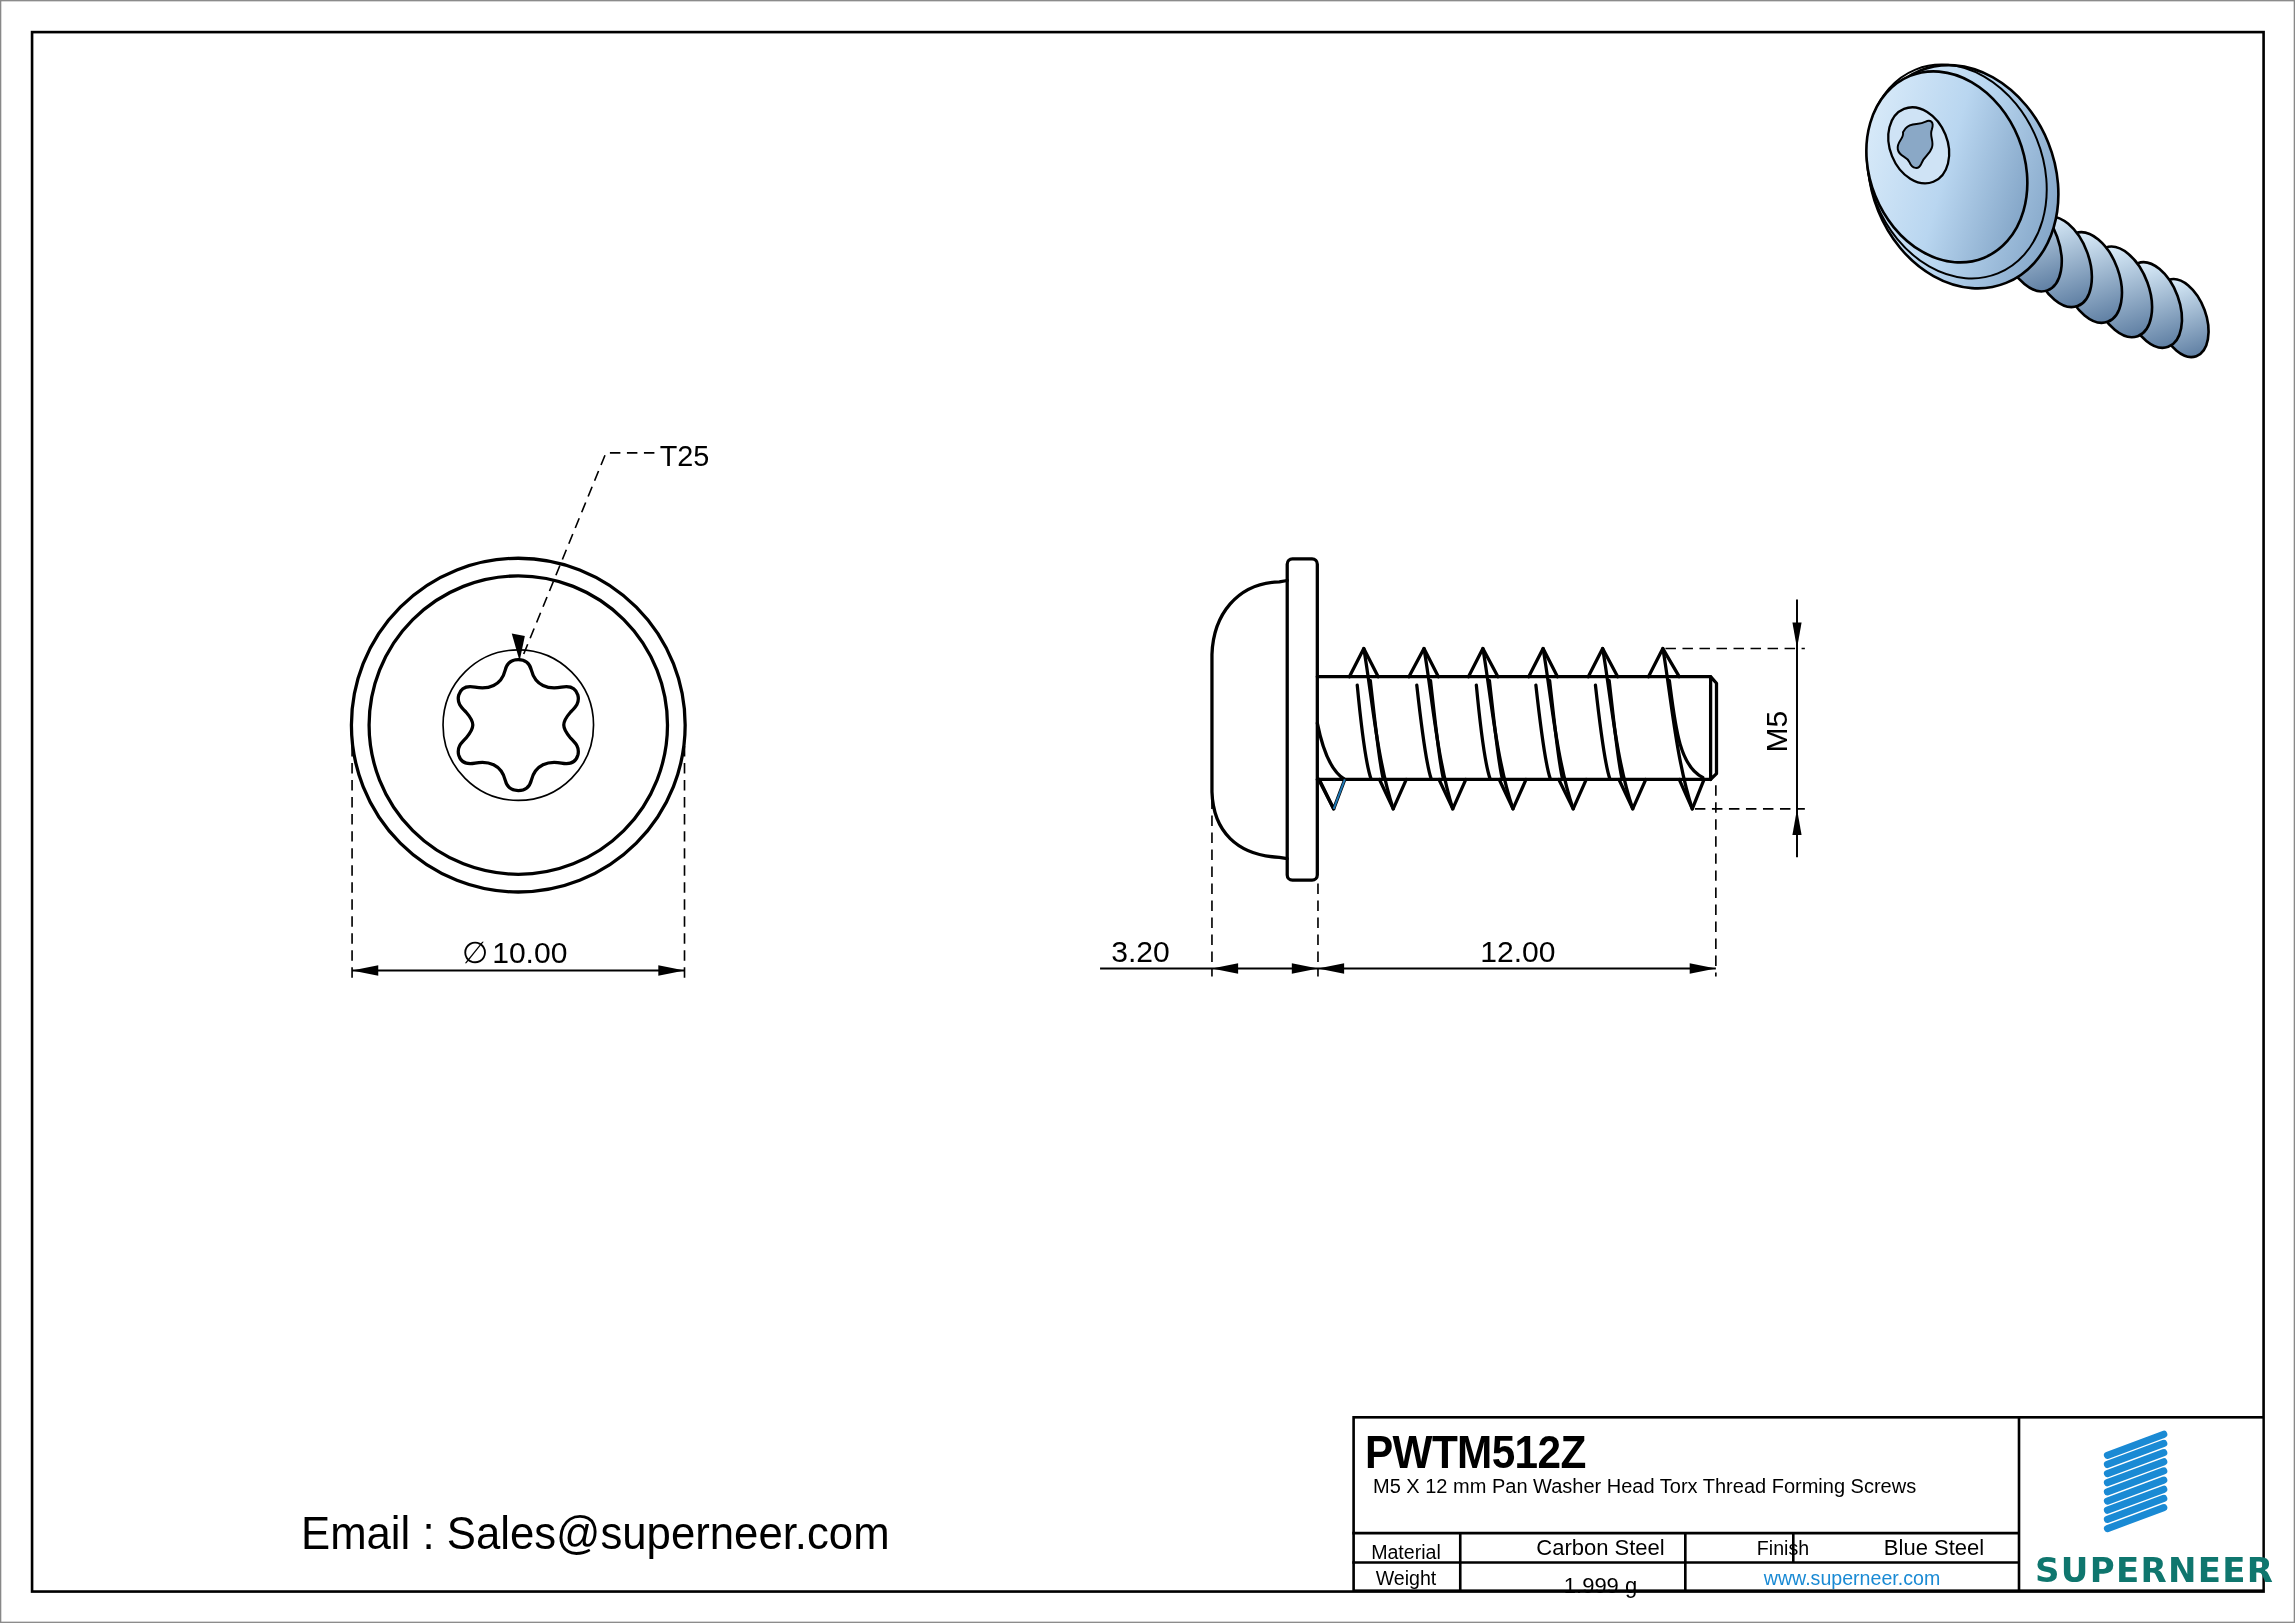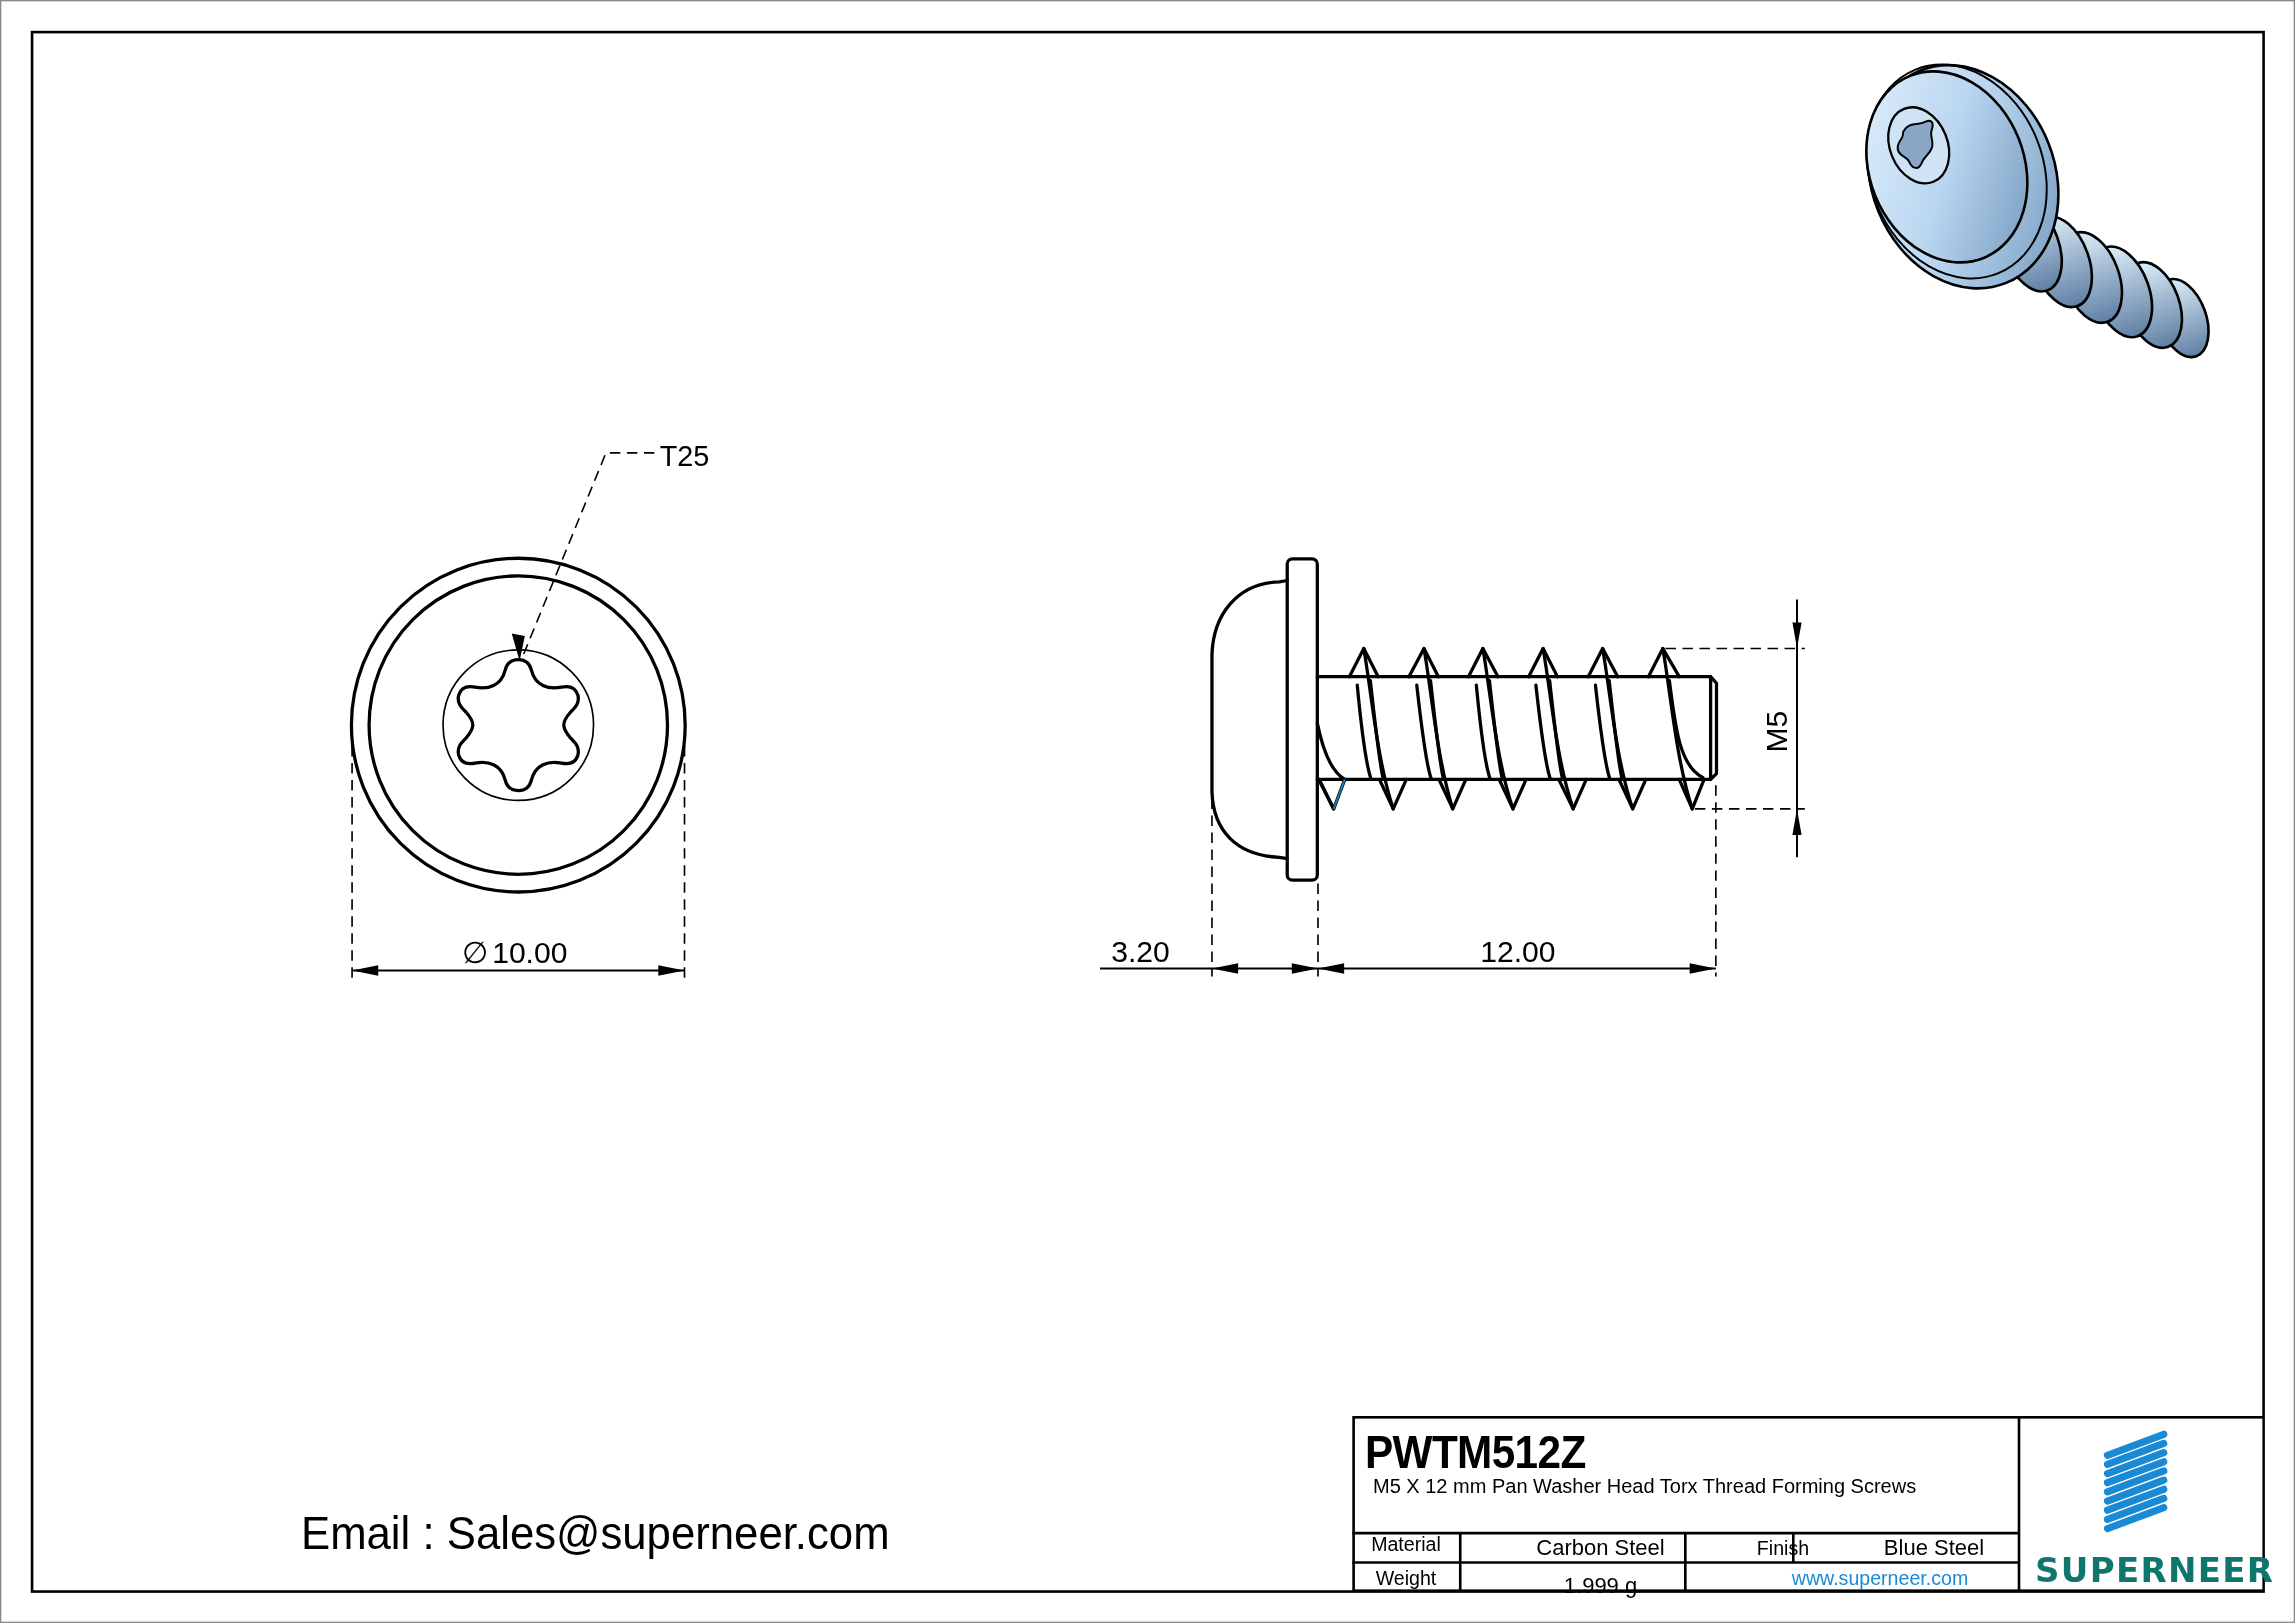--- a/index.html
+++ b/index.html
@@ -12,21 +12,21 @@
   .dimline { fill: none; stroke: #000; stroke-width: 3; }
   .arrow { fill: #000; stroke: none; }
   .tb-line { stroke: #000; stroke-width: 4; }
   
   .tb { position: absolute; left: 1352px; top: 1416px; width: 912px; height: 176px; text-decoration: underline; }
   .tb-cell { position: absolute; display: flex; align-items: center; justify-content: center; color: #000; font-family: "Liberation Sans", sans-serif; white-space: nowrap; }
   .part-no { position: absolute; left: 13px; top: 9.2px; font-size: 46px; font-weight: bold; letter-spacing: -0.7px; transform: scaleX(0.92); transform-origin: left; }
   .part-desc { position: absolute; left: 21px; top: 59px; font-size: 20px; }
   .label { font-size: 19.6px; }
   .value { font-size: 22px; margin-left: 28px; }
-  .link { font-size: 19.6px; color: #1a8ad4; padding-left: 28px; }
+  .link { font-size: 19.6px; color: #1a8ad4; }
   .logo-text { position: absolute; font-family: "DejaVu Sans", sans-serif; font-weight: bold; color: #0f766e; font-size: 34px; letter-spacing: 1.3px; }
   .email { position: absolute; left: 301px; top: 1505px; font-size: 47px; color: #000; font-family: "Liberation Sans", sans-serif; transform: scaleX(0.93); transform-origin: left; white-space: nowrap; }
 </style>
 </head>
 <body>
 
 <svg id="sheet" viewBox="0 0 3507 2480" xmlns="http://www.w3.org/2000/svg">
 
   <rect x="1" y="1" width="3505" height="2478" fill="#fff" stroke="#888" stroke-width="2"></rect>
   <rect x="49" y="49" width="3410" height="2383" fill="none" stroke="#000" stroke-width="4"></rect>
@@ -184,21 +184,21 @@
     <line class="tb-line" x1="1019" y1="0" x2="1019" y2="269"></line>
     <line class="tb-line" x1="0" y1="179" x2="1019" y2="179"></line>
     <line class="tb-line" x1="0" y1="224" x2="1019" y2="224"></line>
     <line class="tb-line" x1="165" y1="179" x2="165" y2="269"></line>
     <line class="tb-line" x1="509" y1="179" x2="509" y2="269"></line>
     <line class="tb-line" x1="674" y1="179" x2="674" y2="224"></line>
   </svg>
   <div class="part-no">PWTM512Z</div>
   <div class="part-desc">M5 X 12 mm Pan Washer Head Torx Thread Forming Screws</div>
 
-  <div class="tb-cell label" style="left:0;top:114px;width:108px;height:28px;">Material</div>
+  <div class="tb-cell label" style="left:0;top:122px;width:108px;height:28px;">Material</div>
   <div class="tb-cell value" style="left:108px;top:118px;width:225px;height:28px;">Carbon Steel</div>
   <div class="tb-cell label" style="left:333px;top:118px;width:108px;height:28px;margin-left:44px;">Finish</div>
   <div class="tb-cell value" style="left:441px;top:118px;width:226px;height:28px;">Blue Steel</div>
 
   <div class="tb-cell label" style="left:0;top:148px;width:108px;height:28px;">Weight</div>
   <div class="tb-cell value" style="left:108px;top:156px;width:225px;height:28px;text-align:center;">1.999 g</div>
   <div class="tb-cell link" style="left:333px;top:148px;width:334px;height:28px;">www.superneer.com</div>
 
   <svg style="position:absolute;left:667px;top:0" width="245" height="176" viewBox="0 0 374 269">
     <g stroke="#1a8ad4" stroke-width="11" stroke-linecap="round">

